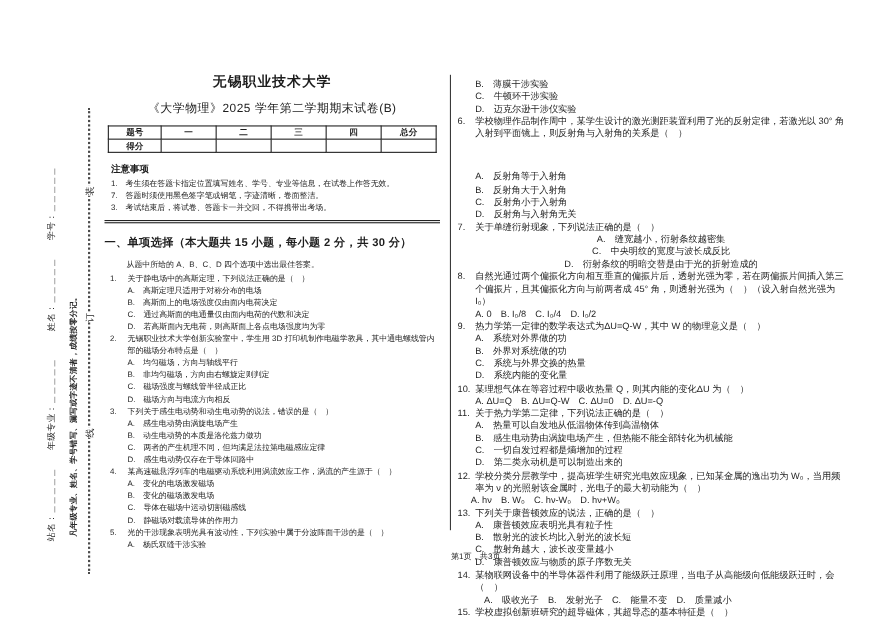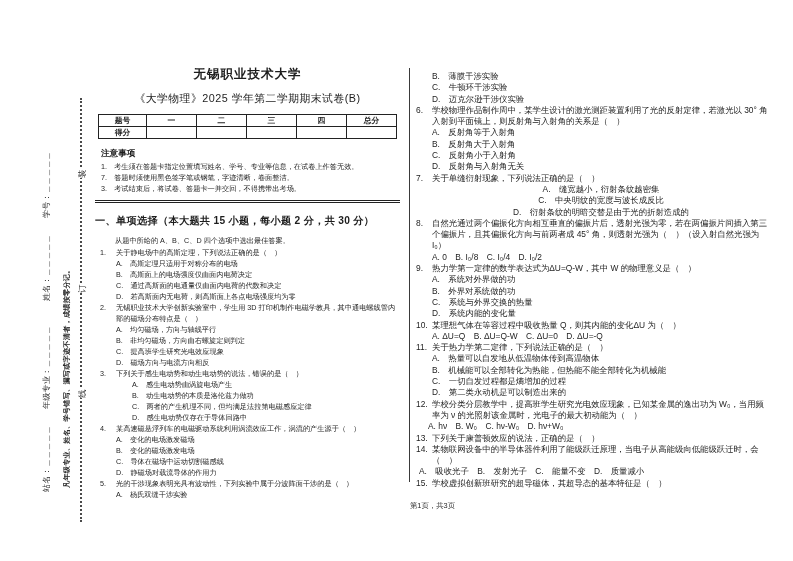--- a/index.html
+++ b/index.html
@@ -152,30 +152,30 @@
           </div>
         </div>
         <div class="q-block">
           <div class="q-row">
             <span class="q-num">2.</span>
             <span class="q-body">无锡职业技术大学创新实验室中，学生用 3D 打印机制作电磁学教具，其中通电螺线管内部的磁场分布特点是（　）</span>
           </div>
           <div style="margin-left: 16px;">
             <div class="q-option">A.　均匀磁场，方向与轴线平行</div>
             <div class="q-option">B.　非均匀磁场，方向由右螺旋定则判定</div>
-            <div class="q-option">C.　提高班学生研究光电效应现象</div>
+            <div class="q-option">C.　磁场强度与螺线管半径成正比</div>
             <div class="q-option">D.　磁场方向与电流方向相反</div>
           </div>
         </div>
         <div class="q-block">
           <div class="q-row">
             <span class="q-num">3.</span>
             <span class="q-body">下列关于感生电动势和动生电动势的说法，错误的是（　）</span>
           </div>
-          <div style="margin-left: 32px;">
+          <div style="margin-left: 16px;">
             <div class="q-option">A.　感生电动势由涡旋电场产生</div>
             <div class="q-option">B.　动生电动势的本质是洛伦兹力做功</div>
             <div class="q-option">C.　两者的产生机理不同，但均满足法拉第电磁感应定律</div>
             <div class="q-option">D.　感生电动势仅存在于导体回路中</div>
           </div>
         </div>
         <div class="q-block">
           <div class="q-row">
             <span class="q-num">4.</span>
             <span class="q-body">某高速磁悬浮列车的电磁驱动系统利用涡流效应工作，涡流的产生源于（　）</span>
@@ -206,21 +206,21 @@
             <div class="q-option">B.　薄膜干涉实验</div>
             <div class="q-option">C.　牛顿环干涉实验</div>
             <div class="q-option">D.　迈克尔逊干涉仪实验</div>
           </div>
         </div>
         <div class="q-block">
           <div class="q-row">
             <span class="q-num">6.</span>
             <span class="q-body">学校物理作品制作周中，某学生设计的激光测距装置利用了光的反射定律，若激光以 30° 角入射到平面镜上，则反射角与入射角的关系是（　）</span>
           </div>
-          <div style="margin-left: 16px;">
+          <div style="margin-left: 16px; margin-top: 28px;">
             <div class="q-option">A.　反射角等于入射角</div>
             <div class="q-option">B.　反射角大于入射角</div>
             <div class="q-option">C.　反射角小于入射角</div>
             <div class="q-option">D.　反射角与入射角无关</div>
           </div>
         </div>
         <div class="q-block">
           <div class="q-row">
             <span class="q-num">7.</span>
             <span class="q-body">关于单缝衍射现象，下列说法正确的是（　）</span>
@@ -261,46 +261,52 @@
             <div class="q-option">A. ΔU=Q　B. ΔU=Q-W　C. ΔU=0　D. ΔU=-Q</div>
           </div>
         </div>
         <div class="q-block">
           <div class="q-row">
             <span class="q-num">11.</span>
             <span class="q-body">关于热力学第二定律，下列说法正确的是（　）</span>
           </div>
           <div style="margin-left: 16px;">
             <div class="q-option">A.　热量可以自发地从低温物体传到高温物体</div>
-            <div class="q-option">B.　机械能可以全部转化为热能，但热能不能全部转化为机械能</div>
+            <div class="q-option">B.　感生电动势由涡旋电场产生，但热能不能全部转化为机械能</div>
             <div class="q-option">C.　一切自发过程都是熵增加的过程</div>
             <div class="q-option">D.　第二类永动机是可以制造出来的</div>
           </div>
         </div>
         <div class="q-block">
           <div class="q-row">
             <span class="q-num">12.</span>
             <span class="q-body">学校分类分层教学中，提高班学生研究光电效应现象，已知某金属的逸出功为 W₀，当用频率为 ν 的光照射该金属时，光电子的最大初动能为（　）</span>
           </div>
           <div style="margin-left: 12px;">
             <div class="q-option">A. hν　B. W₀　C. hν-W₀　D. hν+W₀</div>
           </div>
         </div>
         <div class="q-block">
           <div class="q-row">
             <span class="q-num">13.</span>
             <span class="q-body">下列关于康普顿效应的说法，正确的是（　）</span>
           </div>
+          <div style="margin-left: 16px;">
+            <div class="q-option">A.　康普顿效应表明光具有粒子性</div>
+            <div class="q-option">B.　散射光的波长均比入射光的波长短</div>
+            <div class="q-option">C.　散射角越大，波长改变量越小</div>
+            <div class="q-option">D.　康普顿效应与物质的原子序数无关</div>
+          </div>
         </div>
         <div class="q-block">
           <div class="q-row">
             <span class="q-num">14.</span>
             <span class="q-body">某物联网设备中的半导体器件利用了能级跃迁原理，当电子从高能级向低能级跃迁时，会（　）</span>
           </div>
-          <div style="margin-left: 3px;">
+          <div style="margin-left: 24px;">
             <div class="q-option">A.　吸收光子　B.　发射光子　C.　能量不变　D.　质量减小</div>
           </div>
         </div>
         <div class="q-block">
           <div class="q-row">
             <span class="q-num">15.</span>
             <span class="q-body">学校虚拟创新班研究的超导磁体，其超导态的基本特征是（　）</span>
           </div>
         </div>
       </div>

